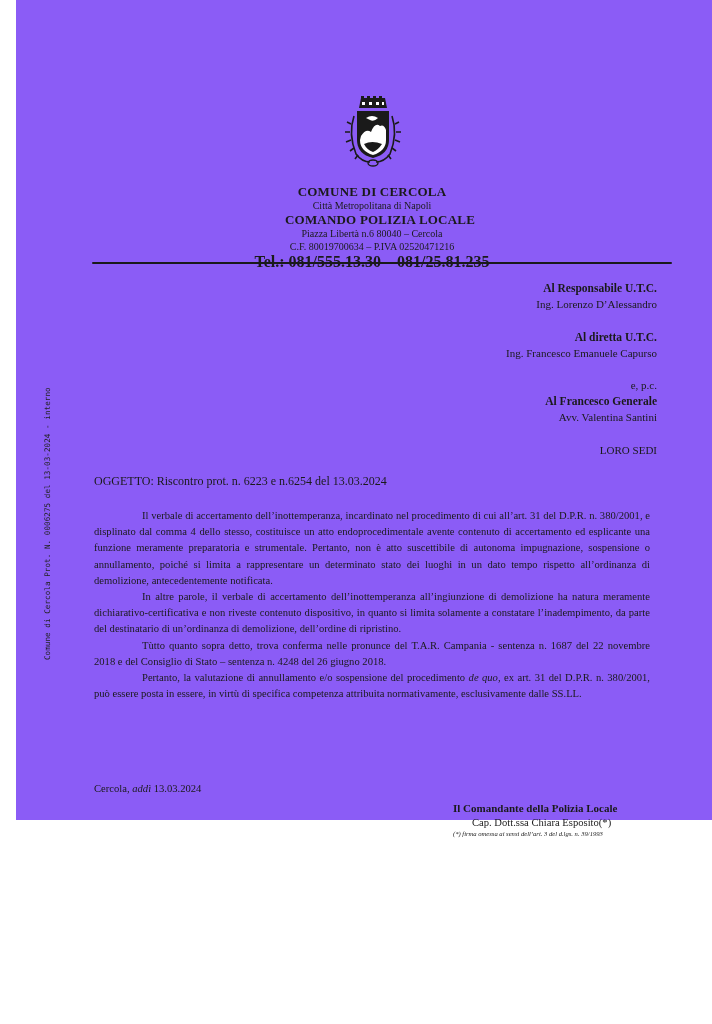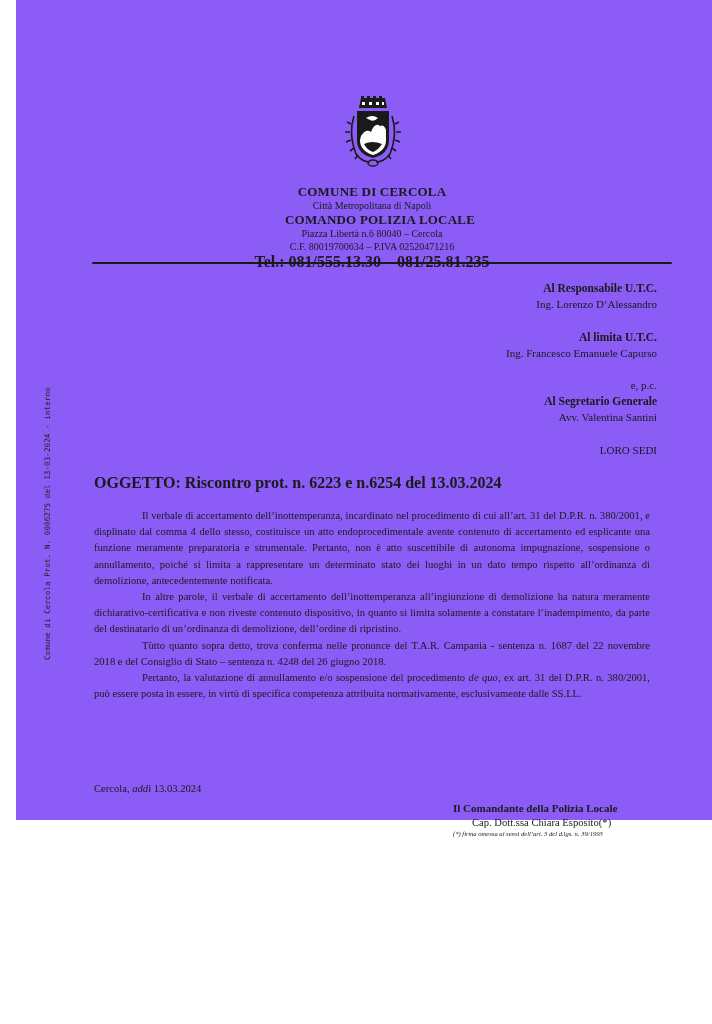--- a/index.html
+++ b/index.html
@@ -101,22 +101,22 @@
     position: absolute;
     right: 0;
     white-space: nowrap;
   }
   .recipients .bold { font-weight: bold; font-size: 11.5px; margin-left: 20px; }
   
   .subject {
     position: absolute;
     left: 78px;
     top: 474px;
-    font-weight: bold;
-    font-size: 16px;
+    font-weight: normal;
+    font-size: 12px;
     white-space: nowrap;
   }
   
   .body-text {
     position: absolute;
     left: 78px;
     width: 556px;
     top: 508px;
     font-size: 10.6px;
     line-height: 16.2px;
@@ -203,24 +203,24 @@
     <div class="l3">COMANDO POLIZIA LOCALE</div>
     <div class="l4">Piazza Libertà n.6 80040 – Cercola</div>
     <div class="l5">C.F. 80019700634 – P.IVA 02520471216</div>
     <div class="l6">Tel.: 081/555.13.30 – 081/25.81.235</div>
   </div>
   <div class="rule"></div>
 
   <div class="recipients">
     <div class="r bold" style="top:0px">Al Responsabile U.T.C.</div>
     <div class="r" style="top:16px">Ing. Lorenzo D’Alessandro</div>
-    <div class="r bold" style="top:49px">Al limita U.T.C.</div>
+    <div class="r bold" style="top:49px">Al diretta U.T.C.</div>
     <div class="r" style="top:65px">Ing. Francesco Emanuele Capurso</div>
     <div class="r" style="top:97px">e, p.c.</div>
-    <div class="r bold" style="top:113px">Al Segretario Generale</div>
+    <div class="r bold" style="top:113px">Al Francesco Generale</div>
     <div class="r" style="top:129px">Avv. Valentina Santini</div>
     <div class="r" style="top:162px">LORO SEDI</div>
   </div>
 
   <div class="subject">OGGETTO: Riscontro prot. n. 6223 e n.6254 del 13.03.2024</div>
 
   <div class="body-text">
     <p>Il verbale di accertamento dell’inottemperanza, incardinato nel procedimento di cui all’art. 31 del D.P.R. n. 380/2001, e displinato dal comma 4 dello stesso, costituisce un atto endoprocedimentale avente contenuto di accertamento ed esplicante una funzione meramente preparatoria e strumentale. Pertanto, non è atto suscettibile di autonoma impugnazione, sospensione o annullamento, poiché si limita a rappresentare un determinato stato dei luoghi in un dato tempo rispetto all’ordinanza di demolizione, antecedentemente notificata.</p>
     <p>In altre parole, il verbale di accertamento dell’inottemperanza all’ingiunzione di demolizione ha natura meramente dichiarativo-certificativa e non riveste contenuto dispositivo, in quanto si limita solamente a constatare l’inadempimento, da parte del destinatario di un’ordinanza di demolizione, dell’ordine di ripristino.</p>
     <p>Tùtto quanto sopra detto, trova conferma nelle pronunce del T.A.R. Campania - sentenza n. 1687 del 22 novembre 2018 e del Consiglio di Stato – sentenza n. 4248 del 26 giugno 2018.</p>

